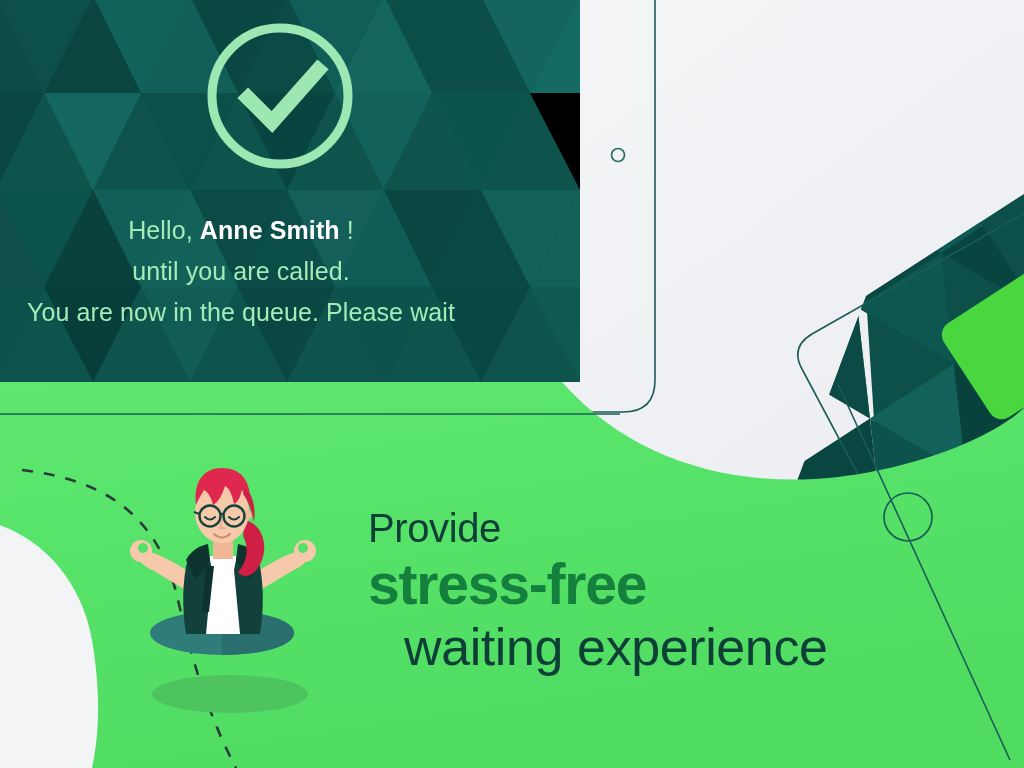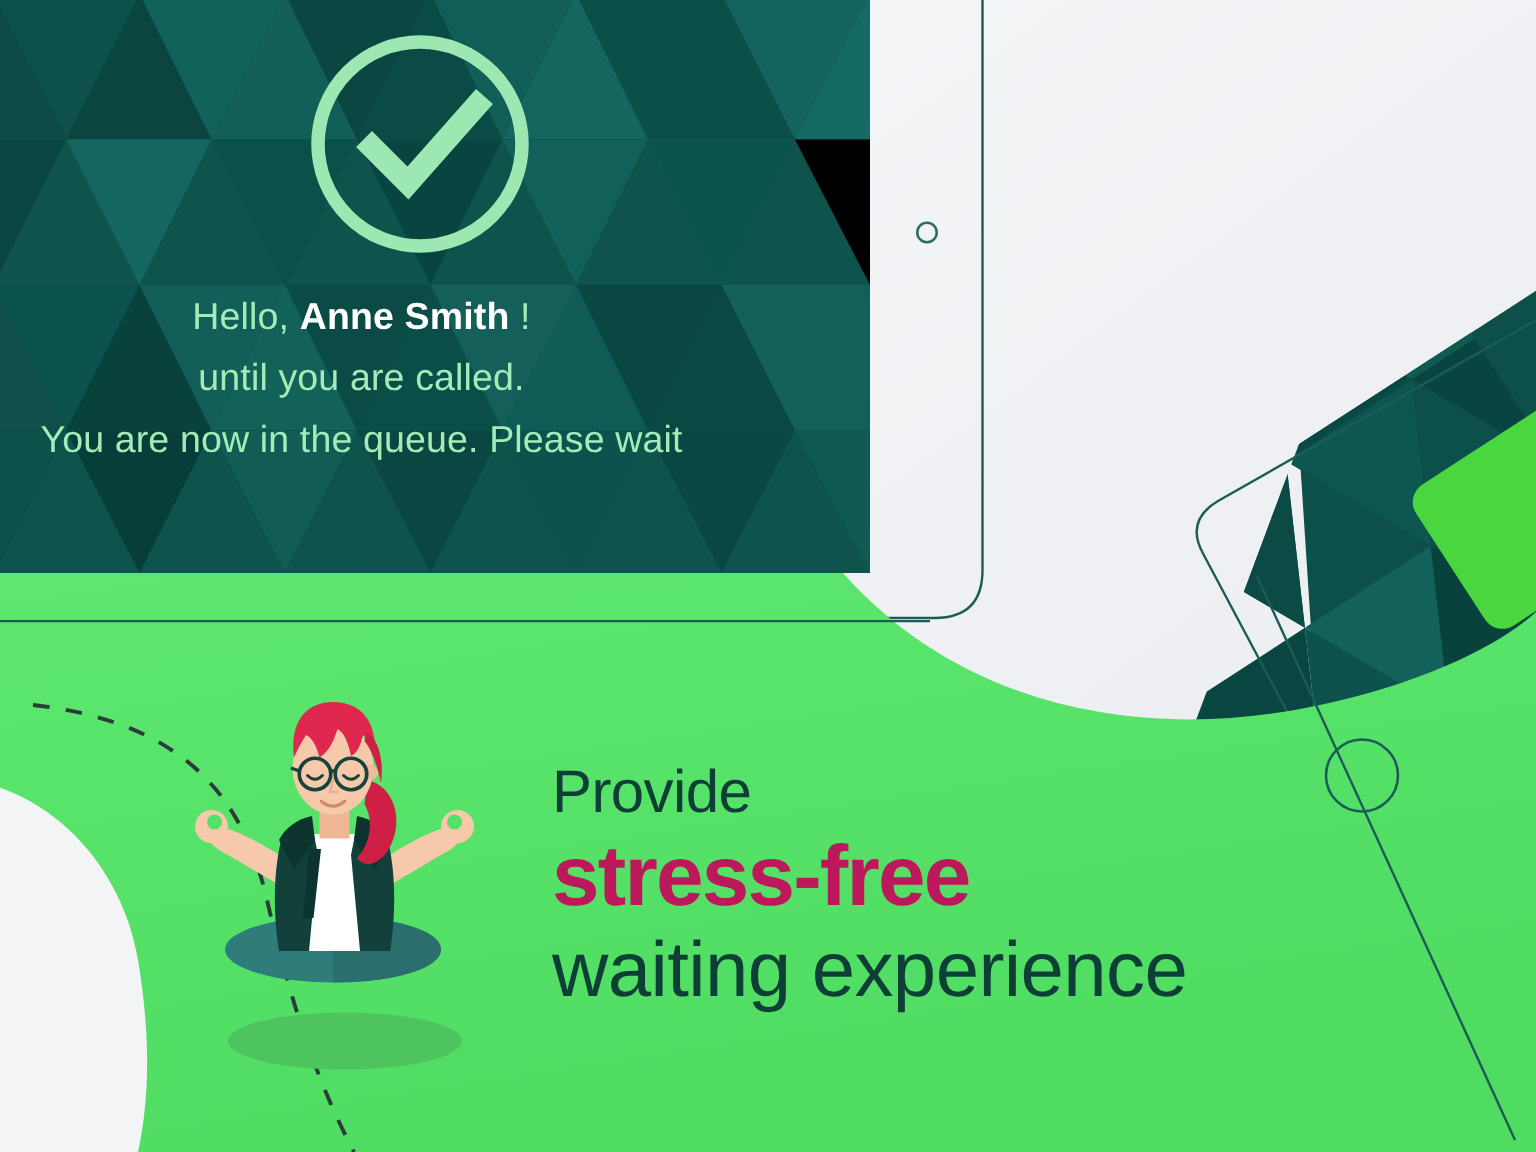--- a/index.html
+++ b/index.html
@@ -9,21 +9,21 @@
     position:relative;
     width:1024px;height:768px;
     overflow:hidden;
     background:#f2f3f5;
   }
   #stage svg.layer{position:absolute;left:0;top:0;width:1024px;height:768px;display:block;}
 
   
   .screen-text{
     position:absolute;
-    left:0; top:192px;
+    left:0; top:211px;
     width:482px;
     text-align:center;
     pointer-events:none;
   }
   .greet{
     font-size:25px;
     line-height:39px;
     color:#a4ecb7;
     letter-spacing:.1px;
     white-space:nowrap;
@@ -48,29 +48,30 @@
   .headline .l1{
     font-size:40px;
     font-weight:300;
     letter-spacing:-0.4px;
     color:#0d3f37;
   }
   .headline .l2{
     font-size:57px;
     font-weight:bold;
     letter-spacing:-1.2px;
-    color:#be185d;
+    color:#15803d;
     margin-top:8px;
   }
   .headline .l3{
     font-size:52px;
     font-weight:300;
     letter-spacing:-0.4px;
     color:#0d3f37;
     margin-top:8px;
+    margin-left:36px;
   }
 </style>
 </head>
 <body>
 
 <div id="stage">
 
   <svg class="layer" viewBox="0 0 1024 768" xmlns="http://www.w3.org/2000/svg">
     <defs>
       <linearGradient id="panelGrad" x1="0" y1="0" x2="1" y2="1">

